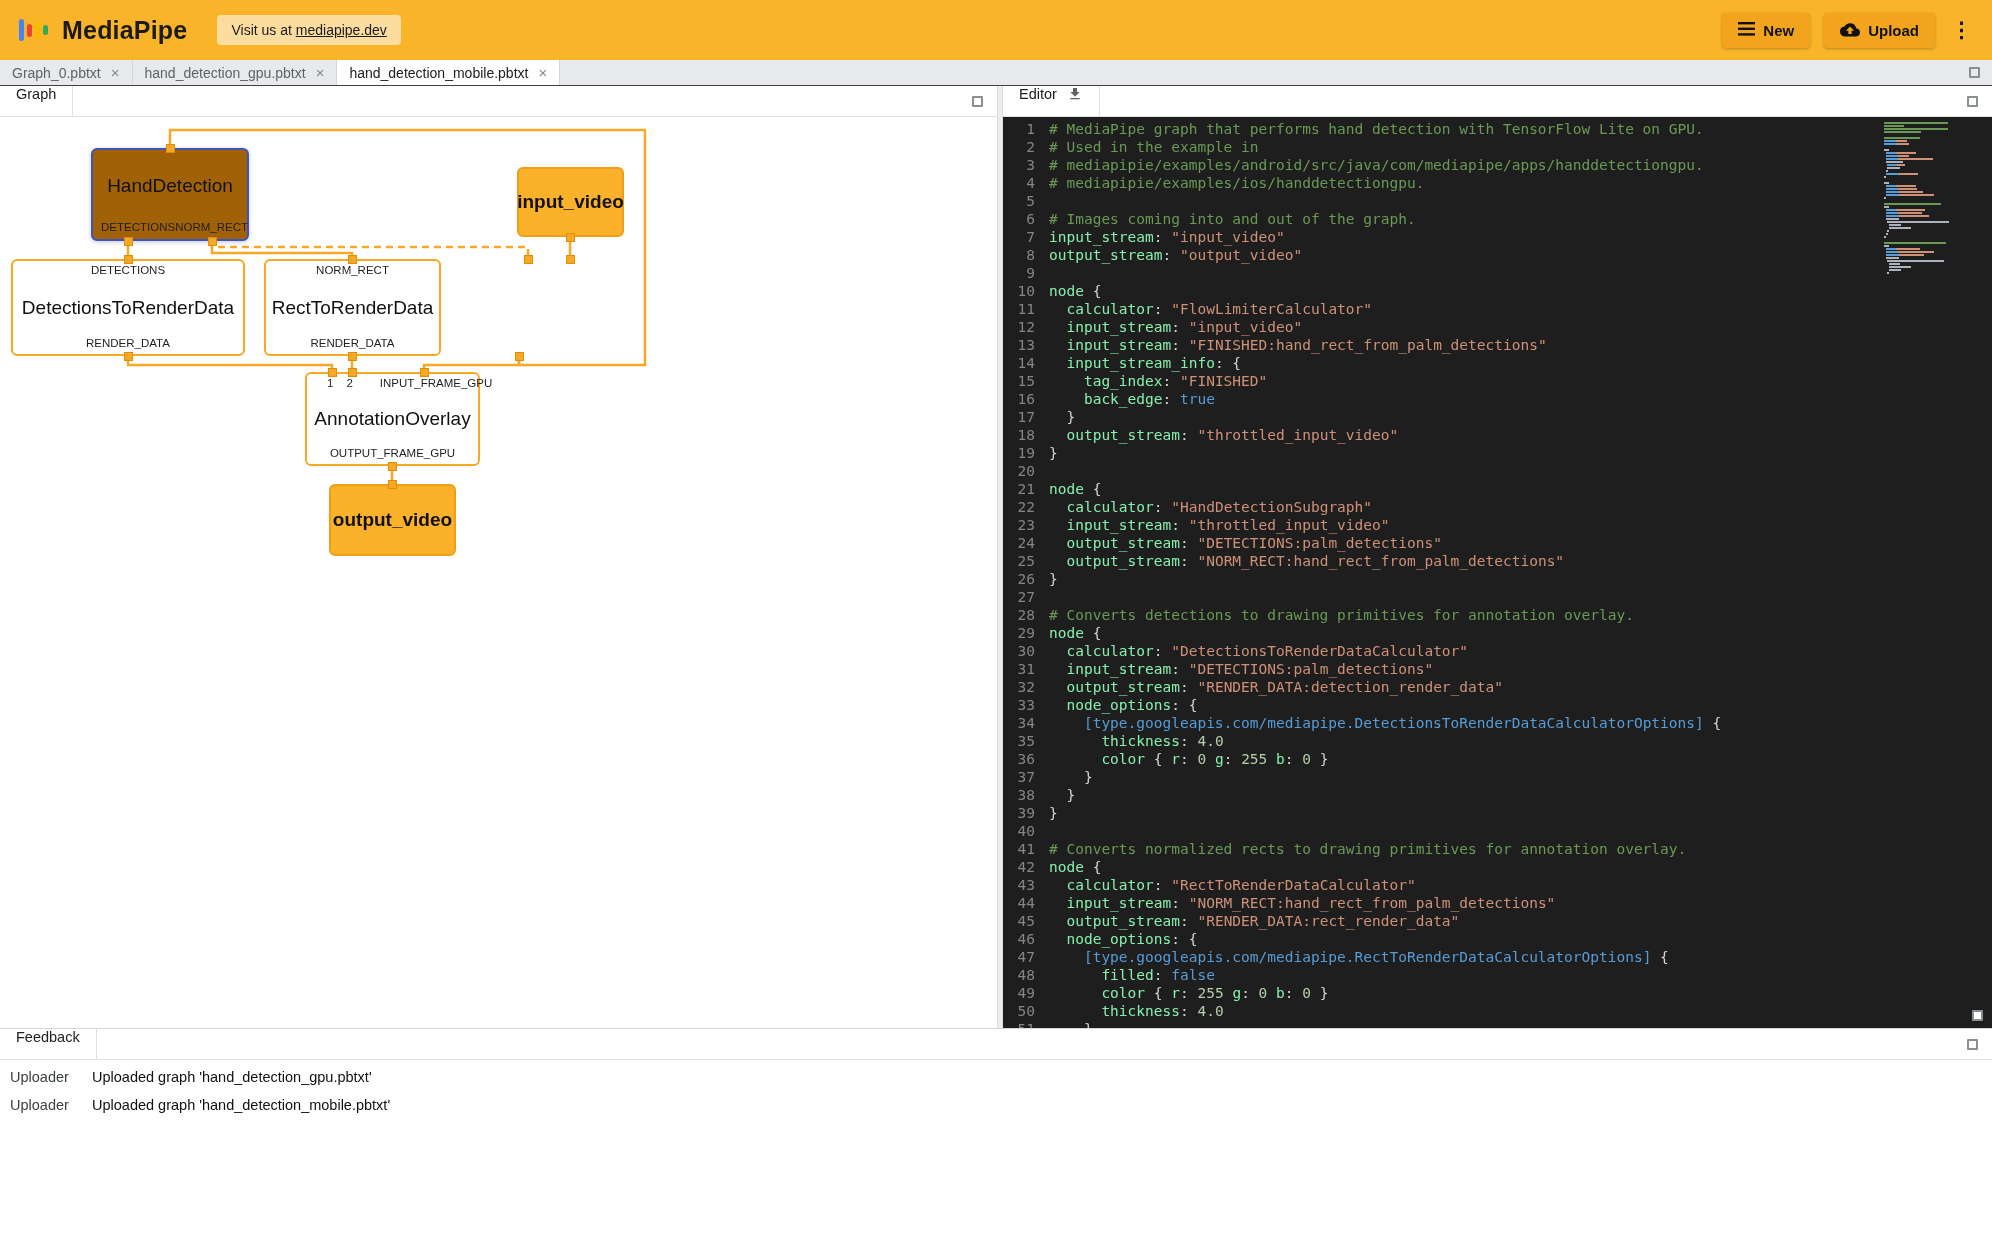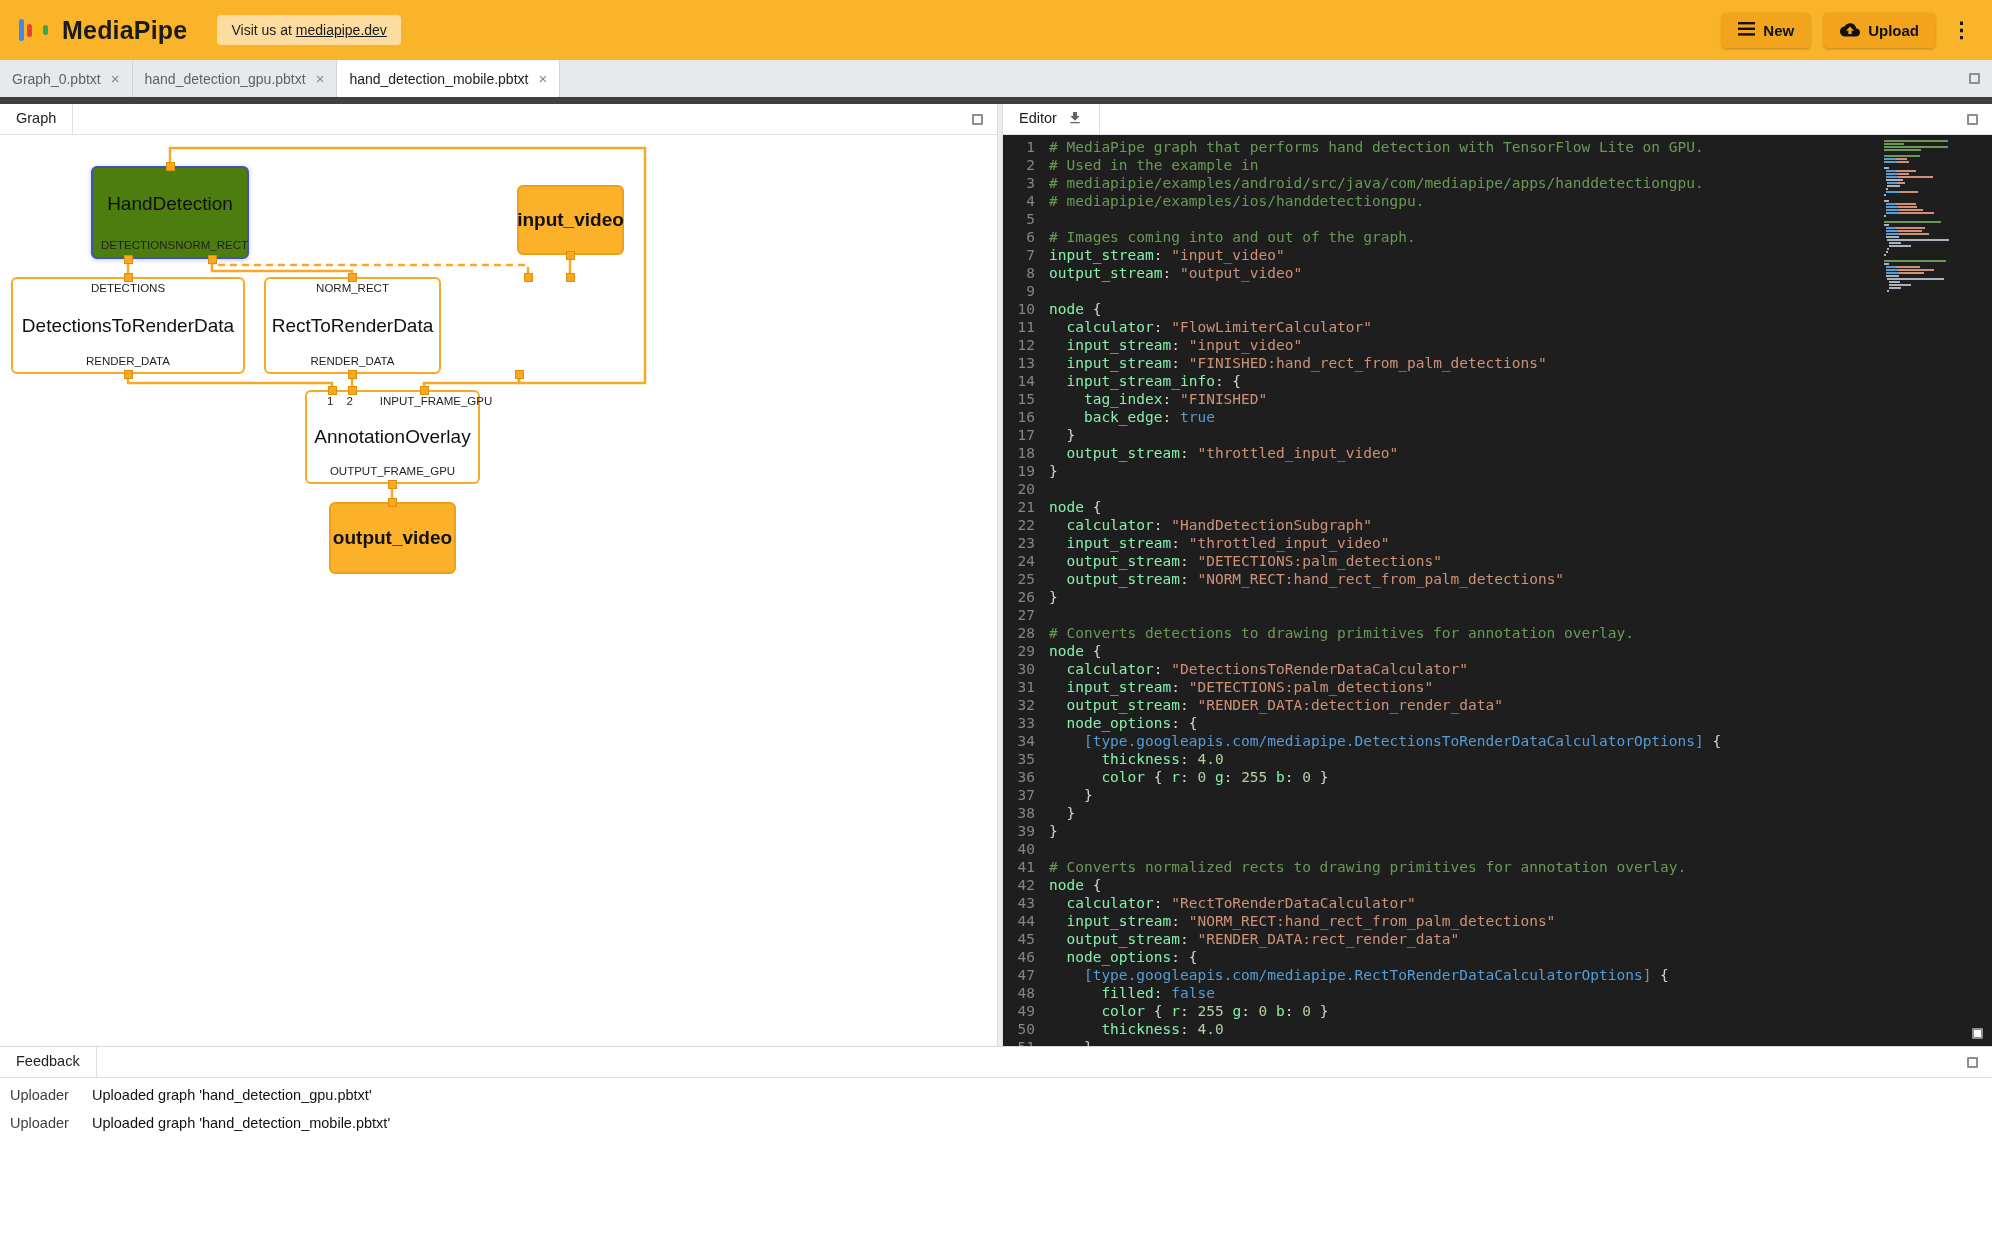--- a/index.html
+++ b/index.html
@@ -14,49 +14,49 @@
   .visit-pill{margin-left:16px;background:rgba(255,255,255,.55);border-radius:4px;padding:7px 14px;
     font-size:14px;color:#1b1b1b;cursor:pointer;}
   .visit-pill .link{text-decoration:underline;}
   .topbar .spacer{flex:1;}
   .amber-btn{display:flex;align-items:flex-start;gap:8px;background:#F2A41C;border:none;border-radius:4px;
     padding:9px 16px;font-size:15px;font-weight:700;color:#111;cursor:pointer;
     box-shadow:0 1px 3px rgba(0,0,0,.25);font-family:inherit;}
   .kebab{font-size:21px;font-weight:700;color:#111;padding:4px 2px;cursor:pointer;background:none;border:none;}
 
   
-  .filetabs{height:44px;background:#E7E9EC;display:flex;align-items:stretch;border-bottom:7px solid #404040;text-align:right;}
+  .filetabs{height:26px;background:#E7E9EC;display:flex;align-items:stretch;border-bottom:1px solid #404040;text-align:right;}
   .ftab{display:flex;align-items:center;gap:10px;padding:0 12px;font-size:14px;color:#5F6368;
     border-right:1px solid #D2D5D9;cursor:pointer;background:#E7E9EC;}
   .ftab.active{background:#fff;color:#202124;}
   .ftab .close{font-size:15px;color:#80868B;line-height:1;cursor:pointer;}
   .filetabs .spacer{flex:1;}
   .expand-ic{width:11px;height:11px;border:2px solid #8a8f94;border-radius:1px;display:inline-block;cursor:pointer;background:transparent;}
   .filetabs .expand-ic{align-self:center;margin-right:12px;}
 
   
   .main{display:flex;height:942px;}
   .strip{height:31px;background:#fff;border-bottom:1px solid #E0E0E0;display:flex;align-items:stretch;}
-  .subtab{display:flex;align-items:flex-end;gap:10px;padding:8px 16px;font-size:14.5px;color:#202124;
+  .subtab{display:flex;align-items:flex-start;gap:10px;padding:0 16px;font-size:14.5px;color:#202124;
     border-right:1px solid #E0E0E0;background:#fff;cursor:pointer;}
   .strip .spacer{flex:1;}
   .strip .expand-ic{align-self:center;margin-right:14px;}
 
   
   .graph-panel{width:997px;display:flex;flex-direction:column;background:#fff;}
   .graph-canvas{position:relative;height:911px;overflow:hidden;background:#fff;}
   .graph-canvas svg{position:absolute;left:0;top:0;}
   .edge{fill:none;stroke:#F9A825;stroke-width:2.5px;}
   .edge.dashed{stroke-dasharray:7 5;}
   .gport{position:absolute;width:9px;height:9px;background:#F9A825;border:1px solid #DE8F05;z-index:3;}
   .gnode{position:absolute;border-radius:6px;display:flex;flex-direction:column;z-index:2;}
   .gnode .title{font-size:19px;color:#111;flex:1;display:flex;align-items:center;justify-content:center;white-space:nowrap;}
   .pt-row{display:flex;width:100%;justify-content:center;font-size:11.5px;color:#1f1f1f;padding:3px 8px 5px;white-space:nowrap;}
   .calc{background:#fff;border:2px solid #F9A825;}
-  .hd-node{background:#4d7c0f;border:2px solid #4053B8;box-shadow:0 1px 4px rgba(64,83,184,.35);}
+  .hd-node{background:#a16207;border:2px solid #4053B8;box-shadow:0 1px 4px rgba(64,83,184,.35);}
   .stream{background:#FBB12A;border:2px solid #F09E16;align-items:center;justify-content:center;}
   .stream .title{font-weight:700;}
 
   
   .vsplit{width:6px;background:#ECEDEF;border-left:1px solid #DCDDE0;border-right:1px solid #DCDDE0;cursor:col-resize;}
   .editor-panel{flex:1;display:flex;flex-direction:column;min-width:0;}
   .dl-ic{display:inline-flex;cursor:pointer;}
   .code-area{flex:1;background:#1E1E1E;position:relative;overflow:hidden;padding-top:3px;}
   .code-line{white-space:pre;font-family:"DejaVu Sans Mono","Liberation Mono",monospace;
     font-size:14.5px;line-height:18px;height:18px;color:#D4D4D4;}

